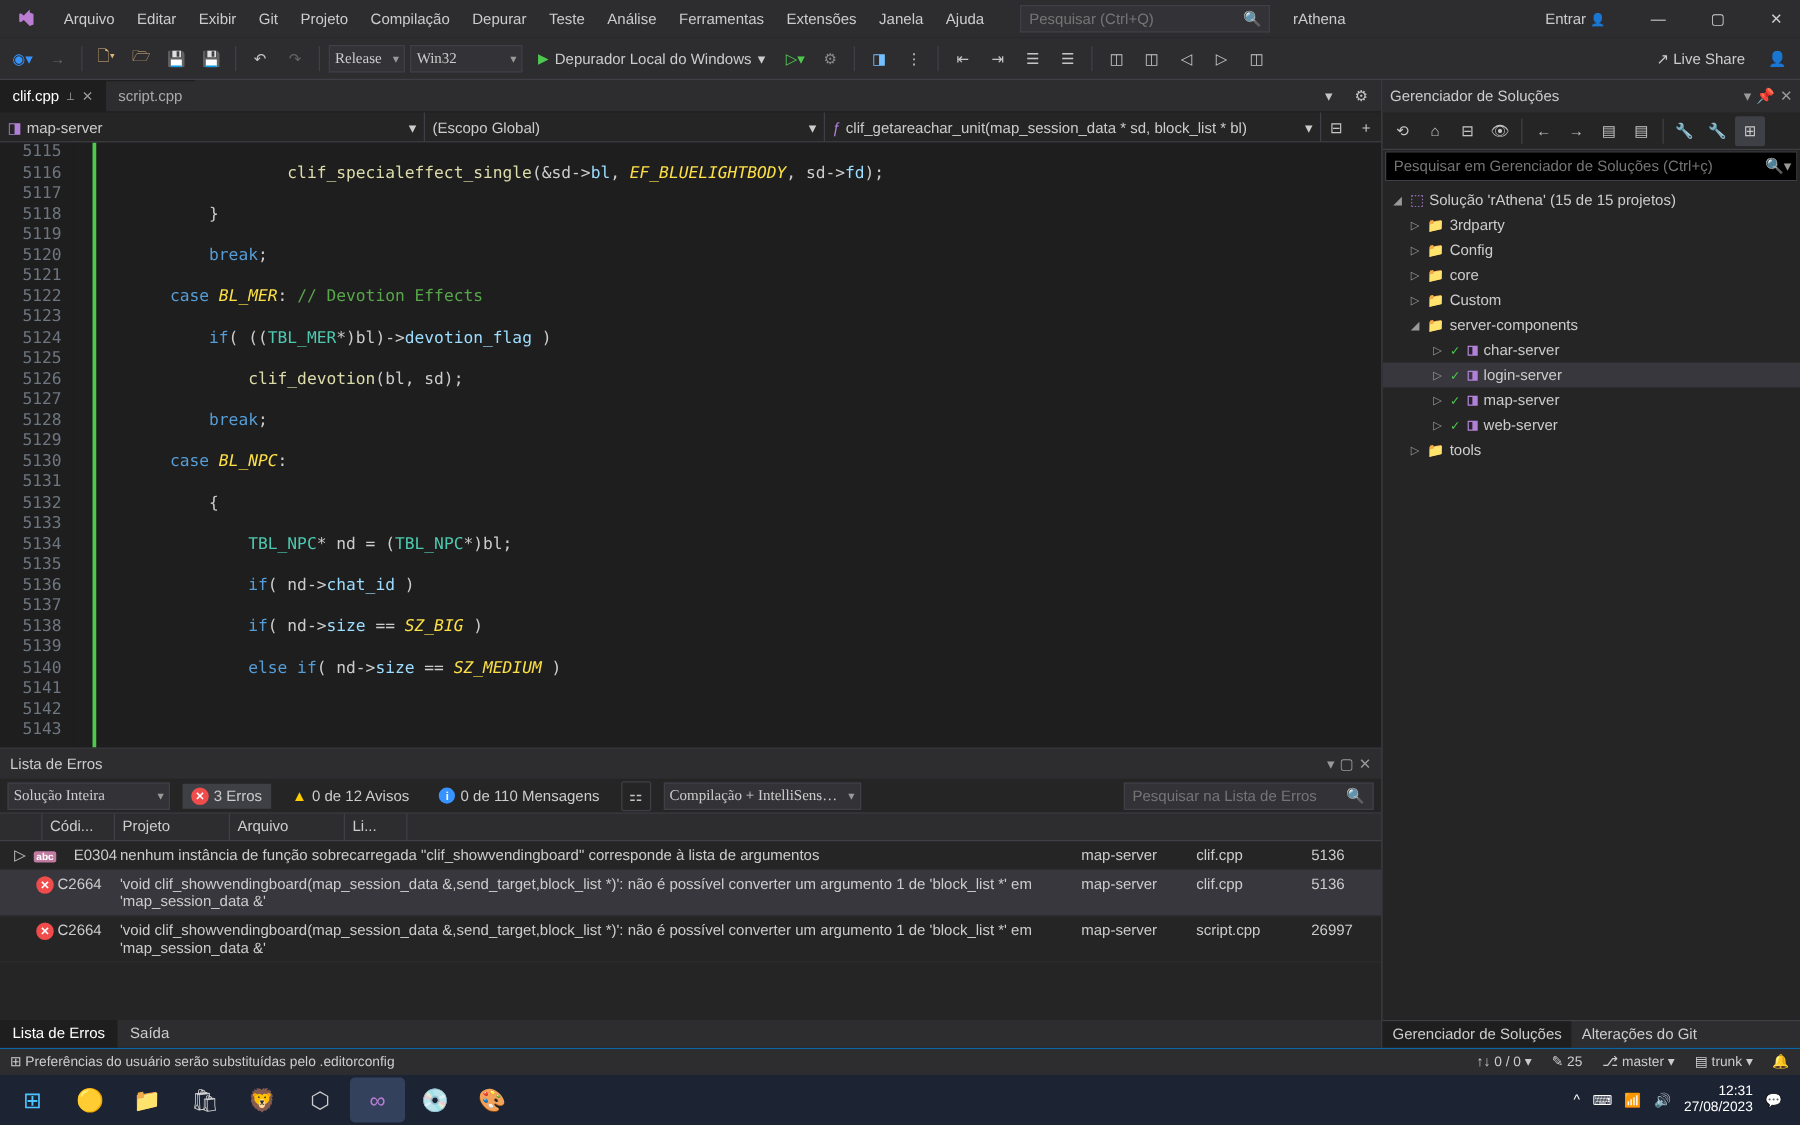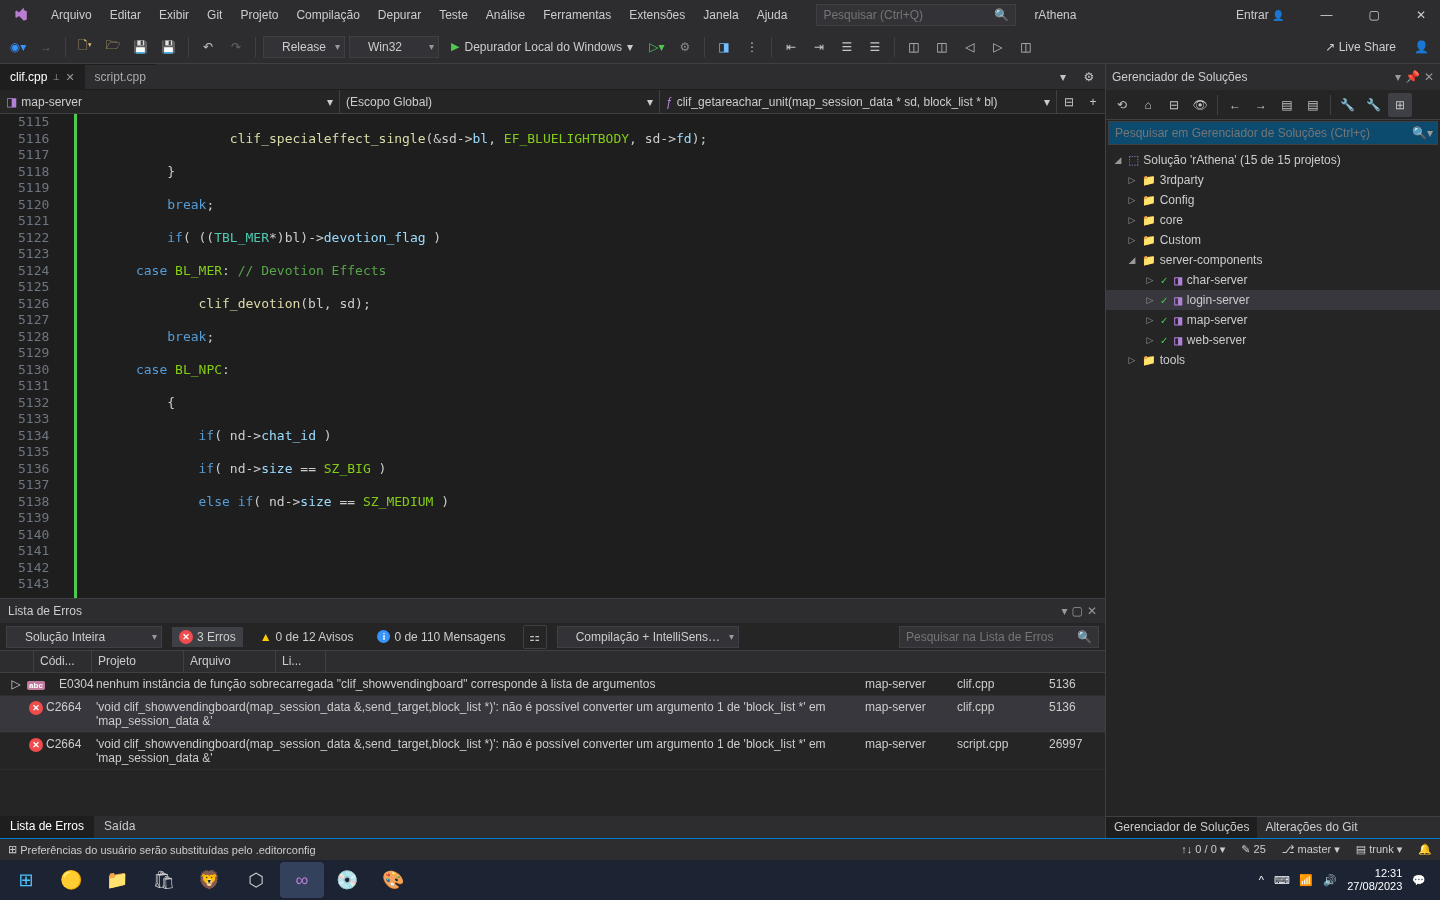--- a/index.html
+++ b/index.html
@@ -9,21 +9,21 @@
 .menubar { display:flex; gap:0; }
 .menubar span { padding:6px 9px; cursor:default; }
 .searchbox { margin-left:20px; background:#333337; border:1px solid #3f3f46; width:200px; height:22px; display:flex; align-items:center; padding:0 6px; }
 .searchbox input { background:transparent; border:none; color:#999; width:100%; outline:none; font-size:12px; }
 .title-right { margin-left:auto; display:flex; align-items:center; gap:8px; }
 .proj-name { color:#ccc; padding:0 18px; }
 .title-btn { padding:6px 14px; color:#ccc; }
 .toolbar { height:34px; background:#2d2d30; border-bottom:1px solid #3f3f46; display:flex; align-items:center; padding:0 6px; gap:4px; }
 .tbsep { width:1px; height:20px; background:#3f3f46; margin:0 3px; }
 .tbi { width:24px; height:24px; display:flex; align-items:center; justify-content:center; border-radius:2px; color:#c5c5c5; }
-.dropdown { background:#333337; border:1px solid #3f3f46; height:22px; padding:0 18px 0 18px; display:flex; align-items:center; position:relative; font-size:12px; }
+.dropdown { background:#333337; border:1px solid #3f3f46; height:22px; padding:0 18px 0 4px; display:flex; align-items:center; position:relative; font-size:12px;font-family:Liberation Serif, serif; }
 .dropdown::after { content:"▾"; position:absolute; right:4px; color:#999; font-size:10px;}
 .run-btn { display:flex; align-items:center; gap:5px; padding:0 8px; color:#ccc; }
 .run-btn .tri { color:#4ec94e; font-size:11px; }
 .content { display:flex; height:calc(100% - 30px - 34px - 22px - 40px); }
 .editor-pane { flex:1; display:flex; flex-direction:column; background:#1e1e1e; min-width:0; }
 .doc-tabs { height:26px; background:#2d2d30; display:flex; border-bottom:1px solid #1e1e1e; }
 .doc-tab { padding:4px 10px; background:#1e1e1e; border-top:1px solid #1e1e1e; display:flex; align-items:center; gap:6px; font-size:12px; color:#fff; }
 .doc-tab.inactive { background:#2d2d30; color:#aaa; }
 .doc-tab .pin { color:#999; font-size:9px;}
 .doc-tab .x { color:#999; font-size:11px; }
@@ -31,25 +31,25 @@
 .navbar { height:24px; background:#252526; display:flex; border-bottom:1px solid #3f3f46; }
 .navbar .sel { flex:1; border-right:1px solid #3f3f46; padding:3px 6px; display:flex; align-items:center; gap:4px; font-size:12px; color:#ccc; overflow:hidden; white-space:nowrap;}
 .navbar .sel.small { flex:0 0 340px; }
 .navbar .sel.mid { flex:0 0 320px; }
 .code-area { flex:1; display:flex; overflow:hidden; font-family:Consolas,monospace; font-size:13px; position:relative;}
 .gutter { background:#1e1e1e; color:#6e7681; text-align:right; padding:0 10px 0 18px; user-select:none; }
 .gutter div { height:16.5px; }
 .fold { width:14px; background:#1e1e1e; }
 .codelines { flex:1; background:#1e1e1e; white-space:pre; line-height:16.5px; overflow:hidden; }
 .codelines .l { height:16.5px; }
-.c-kw { color:#569cd6; } .c-id { color:#9cdcfe; } .c-fn { color:#dcdcaa; } .c-ty { color:#4ec9b0; } .c-cm { color:#57a64a; } .c-cn { color:#84cc16; }
+.c-kw { color:#569cd6; } .c-id { color:#9cdcfe; } .c-fn { color:#dcdcaa; } .c-ty { color:#4ec9b0; } .c-cm { color:#57a64a; } .c-cn { color:#fde047;font-style:italic; }
 .side { width:335px; background:#252526; border-left:1px solid #3f3f46; display:flex; flex-direction:column; }
 .side-title { height:26px; background:#2d2d30; display:flex; align-items:center; padding:0 6px; font-size:12px;}
 .side-tb { height:30px; display:flex; align-items:center; padding:0 4px; gap:2px; border-bottom:1px solid #3f3f46;}
-.side-search { height:24px; background:#0c4a6e; border:1px solid #3f3f46; margin:1px 2px; display:flex; align-items:center; }
+.side-search { height:24px; background:#000000; border:1px solid #3f3f46; margin:1px 2px; display:flex; align-items:center; }
 .side-search input{background:transparent; border:none; color:#999; flex:1; padding:0 6px; font-size:12px; outline:none;}
 .tree { padding:4px 0; font-size:12px; overflow:auto; flex:1;}
 .tree-item { display:flex; align-items:center; height:20px; padding-left:6px; gap:4px;}
 .tree-item.hi { background:#37373d; }
 .tw { width:12px; text-align:center; color:#999; font-size:9px;}
 .fold-ic { color:#dcb67a; font-size:11px;}
 .cpp-ic { color:#b180d7; font-size:10px; font-weight:bold;}
 .chk::before{content:"✓"; color:#4ec94e; font-size:10px; margin-right:1px;}
 .err-title { height:24px; display:flex; align-items:center; padding:0 8px; background:#2d2d30; font-size:12px;}
 .err-title-right{margin-left:auto; display:flex; gap:4px; color:#999;}
@@ -220,26 +220,27 @@
           <div>5140</div>
           <div>5141</div>
           <div>5142</div>
           <div>5143</div>
         </div>
       <div class="fold"></div>
       <div class="codelines" id="code">
 <div class="l">                    <span class="c-fn">clif_specialeffect_single</span>(&amp;sd-&gt;<span class="c-id">bl</span>, <span class="c-cn">EF_BLUELIGHTBODY</span>, sd-&gt;<span class="c-id">fd</span>);</div>
 <div class="l">            }</div>
 <div class="l">            <span class="c-kw">break</span>;</div>
+<div class="l">        <span class="c-kw">case</span> <span class="c-cn">BL_MER</span>: <span class="c-cm">// Devotion Effects</span></div>
 <div class="l">            <span class="c-kw">if</span>( ((<span class="c-ty">TBL_MER</span>*)bl)-&gt;<span class="c-id">devotion_flag</span> )</div>
-<div class="l">        <span class="c-kw">case</span> <span class="c-cn">BL_MER</span>: <span class="c-cm">// Devotion Effects</span></div>
 <div class="l">                <span class="c-fn">clif_devotion</span>(bl, sd);</div>
 <div class="l">            <span class="c-kw">break</span>;</div>
 <div class="l">        <span class="c-kw">case</span> <span class="c-cn">BL_NPC</span>:</div>
 <div class="l">            {</div>
+<div class="l">                <span class="c-ty">TBL_NPC</span>* nd = (<span class="c-ty">TBL_NPC</span>*)bl;</div>
 <div class="l">                <span class="c-kw">if</span>( nd-&gt;<span class="c-id">chat_id</span> )</div>
 <div class="l">                <span class="c-kw">if</span>( nd-&gt;<span class="c-id">size</span> == <span class="c-cn">SZ_BIG</span> )</div>
 <div class="l">                <span class="c-kw">else if</span>( nd-&gt;<span class="c-id">size</span> == <span class="c-cn">SZ_MEDIUM</span> )</div>
 
 
 
 
 
 
 
@@ -254,21 +255,21 @@
     <div style="height:240px;background:#252526;border-top:1px solid #3f3f46;display:flex;flex-direction:column;">
       <div class="err-title">
         <span>Lista de Erros</span>
         <div class="err-title-right">
           <span>▾</span>
           <span>▢</span>
           <span>✕</span>
         </div>
       </div>
       <div class="err-tb">
-        <div class="dropdown" style="width:156px;text-align:center;">Solução Inteira</div>
+        <div class="dropdown" style="width:130px;text-align:center;">Solução Inteira</div>
         <div class="pill active">
             <span class="circ-x">✕</span>
             <span>3 Erros</span>
           </div>
         <div class="pill">
             <span class="warn-tri">▲</span>
             <span>0 de 12 Avisos</span>
           </div>
         <div class="pill">
             <span class="info-i">i</span>

